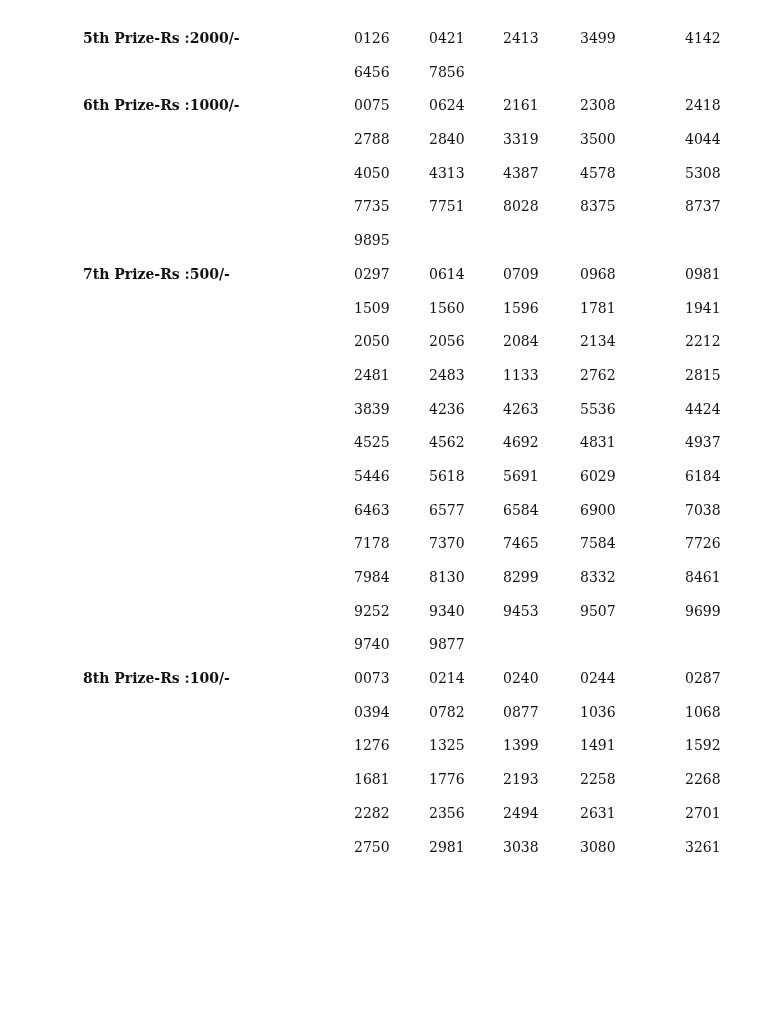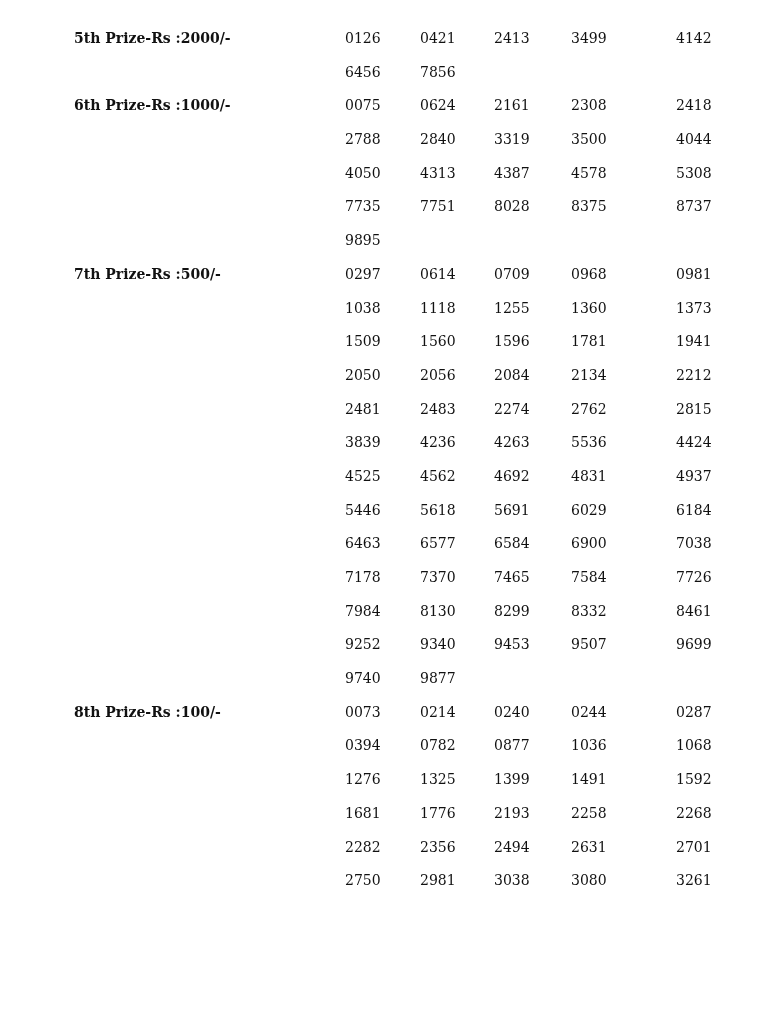--- a/index.html
+++ b/index.html
@@ -16,20 +16,21 @@
       color: #111111;
     }
     .results {
       position: absolute;
       left: 0;
       top: 22px;
       width: 759px;
     }
     .prize-section {
       position: relative;
+      margin-left: 9px;
     }
     .row {
       position: relative;
       height: 33.7px;
     }
     .label {
       position: absolute;
       left: 74px;
       top: 0;
       font-weight: bold;
@@ -107,44 +108,37 @@
     <div class="prize-section">
       <div class="row">
         <span class="label">7th Prize-Rs :500/-</span>
         <span class="num c0">0297</span>
         <span class="num c1">0614</span>
         <span class="num c2">0709</span>
         <span class="num c3">0968</span>
         <span class="num c4">0981</span>
       </div>
       <div class="row">
-        <span class="num c0">1038</span>
-        <span class="num c1">1118</span>
-        <span class="num c2">1255</span>
-        <span class="num c3">1360</span>
-        <span class="num c4">1373</span>
-      </div>
-      <div class="row">
         <span class="num c0">1509</span>
         <span class="num c1">1560</span>
         <span class="num c2">1596</span>
         <span class="num c3">1781</span>
         <span class="num c4">1941</span>
       </div>
       <div class="row">
         <span class="num c0">2050</span>
         <span class="num c1">2056</span>
         <span class="num c2">2084</span>
         <span class="num c3">2134</span>
         <span class="num c4">2212</span>
       </div>
       <div class="row">
         <span class="num c0">2481</span>
         <span class="num c1">2483</span>
-        <span class="num c2">2274</span>
+        <span class="num c2">1133</span>
         <span class="num c3">2762</span>
         <span class="num c4">2815</span>
       </div>
       <div class="row">
         <span class="num c0">3839</span>
         <span class="num c1">4236</span>
         <span class="num c2">4263</span>
         <span class="num c3">5536</span>
         <span class="num c4">4424</span>
       </div>

